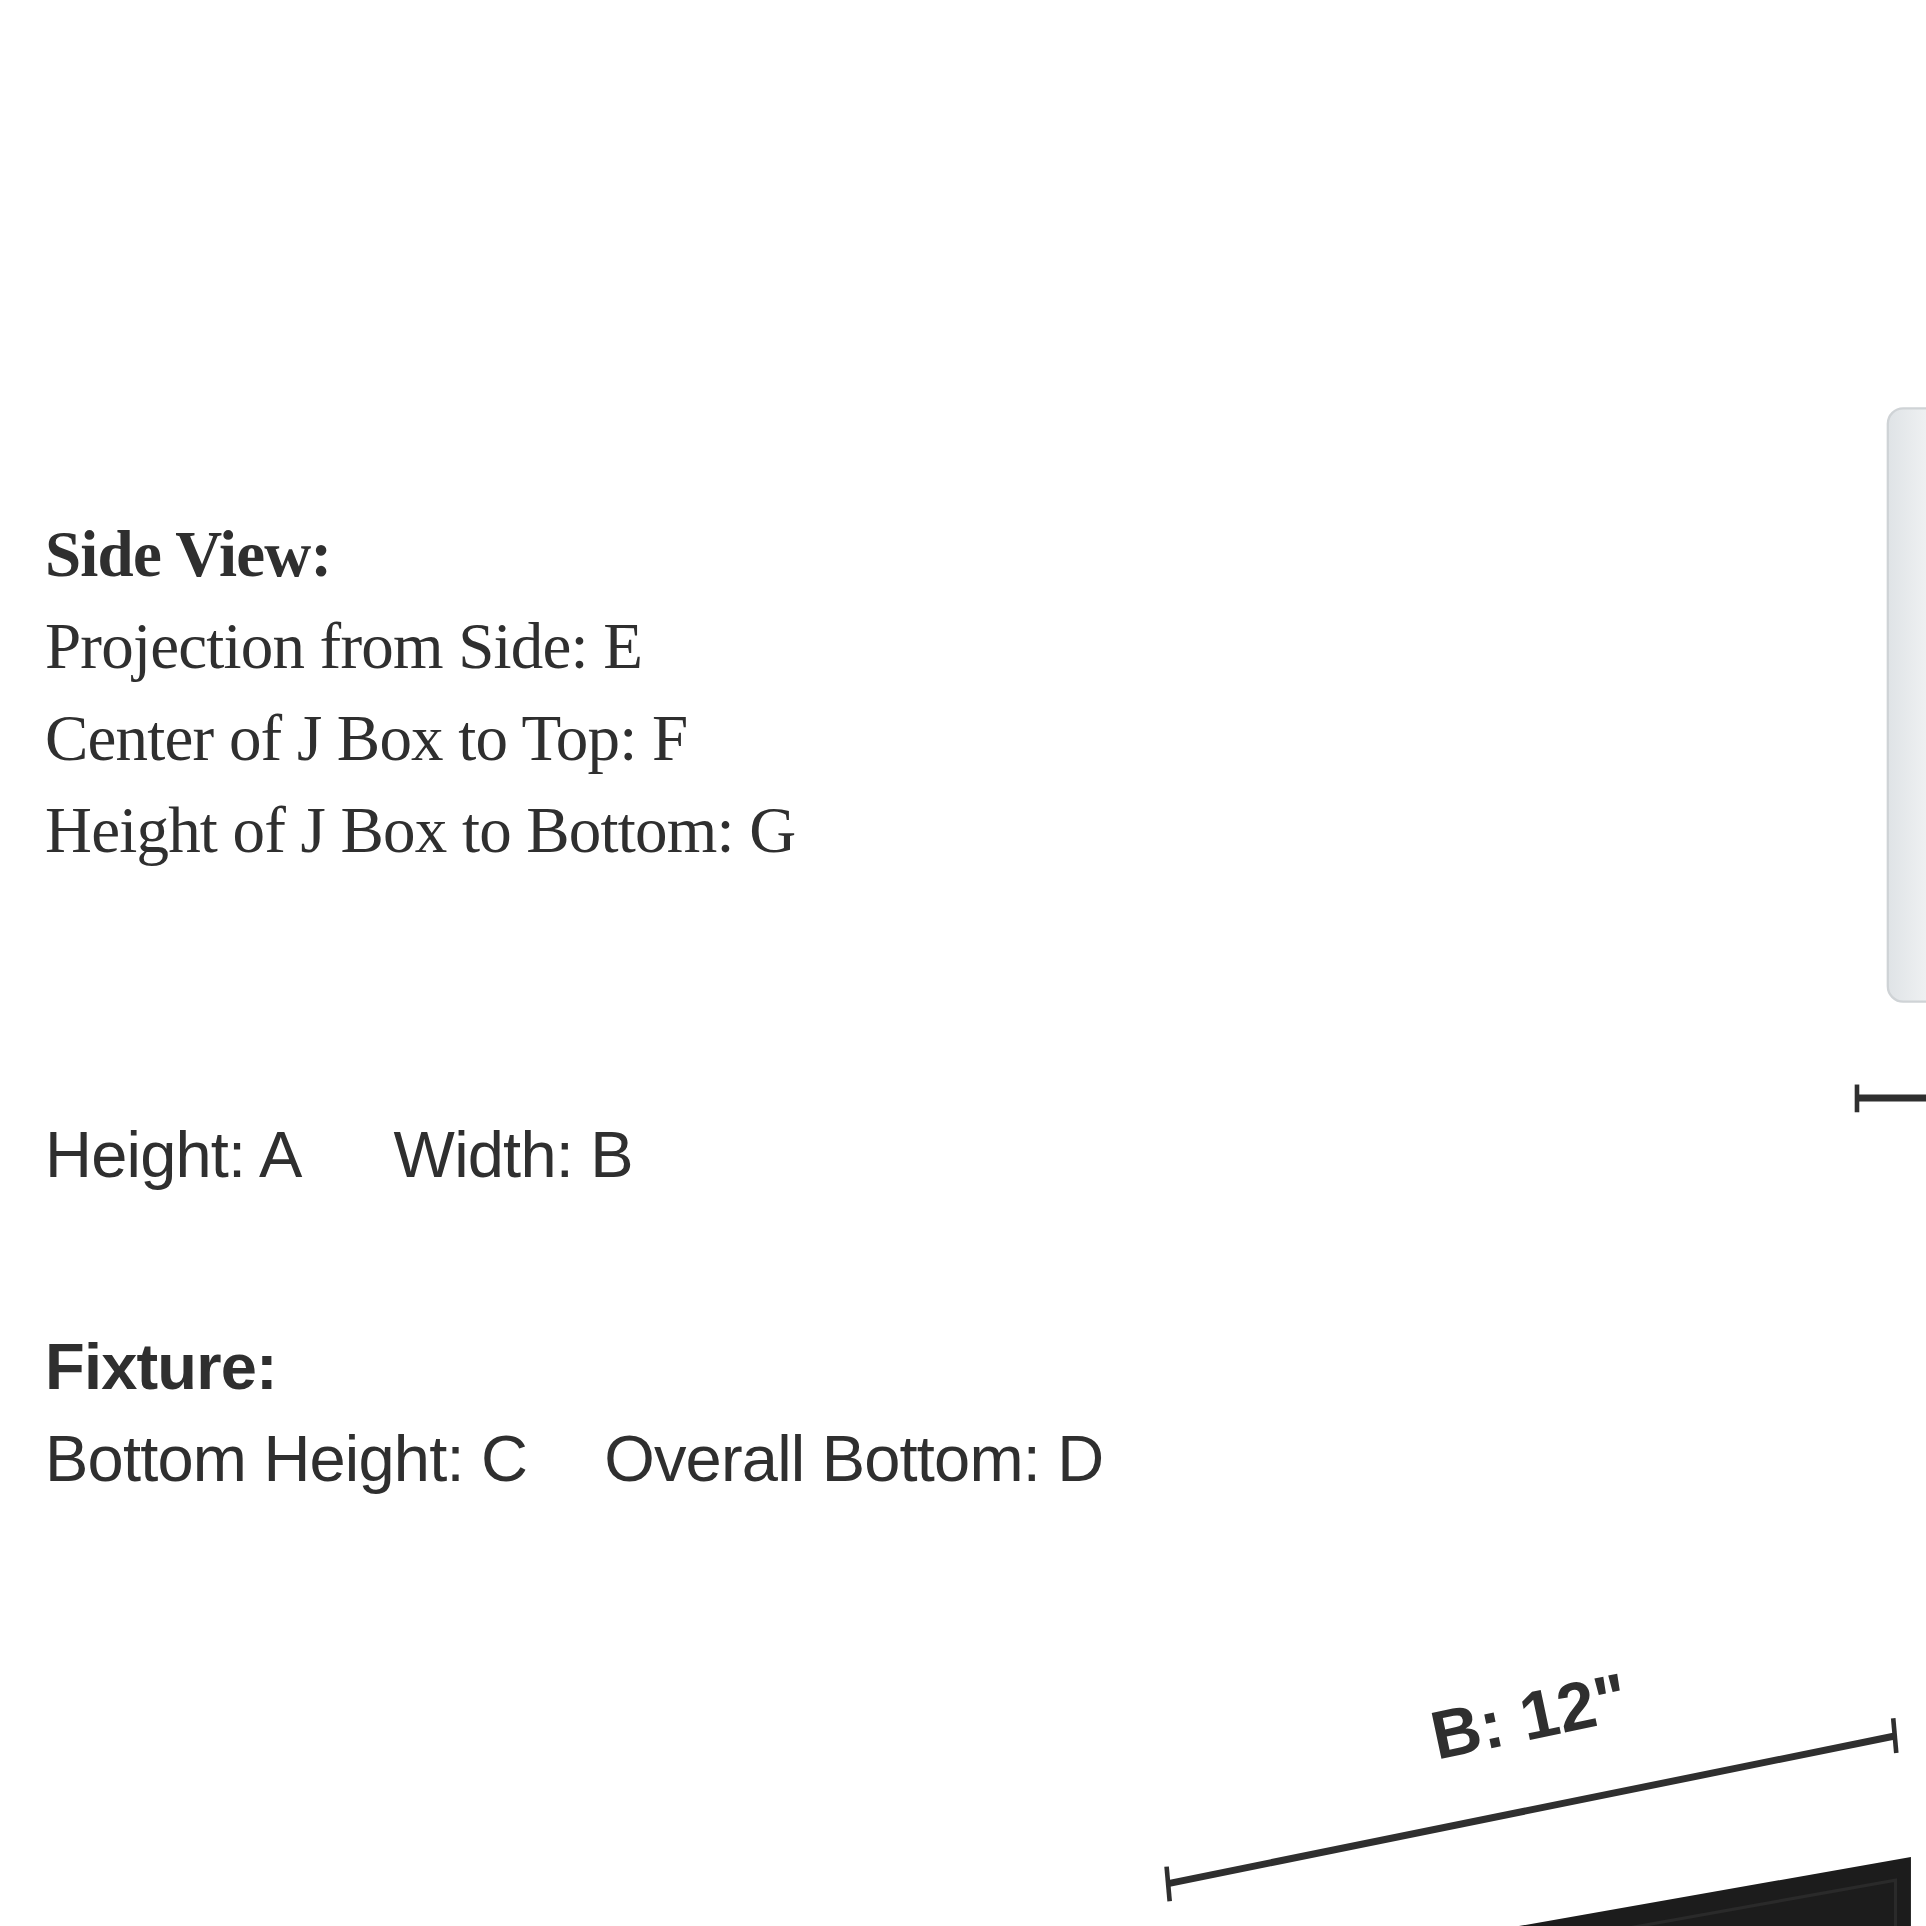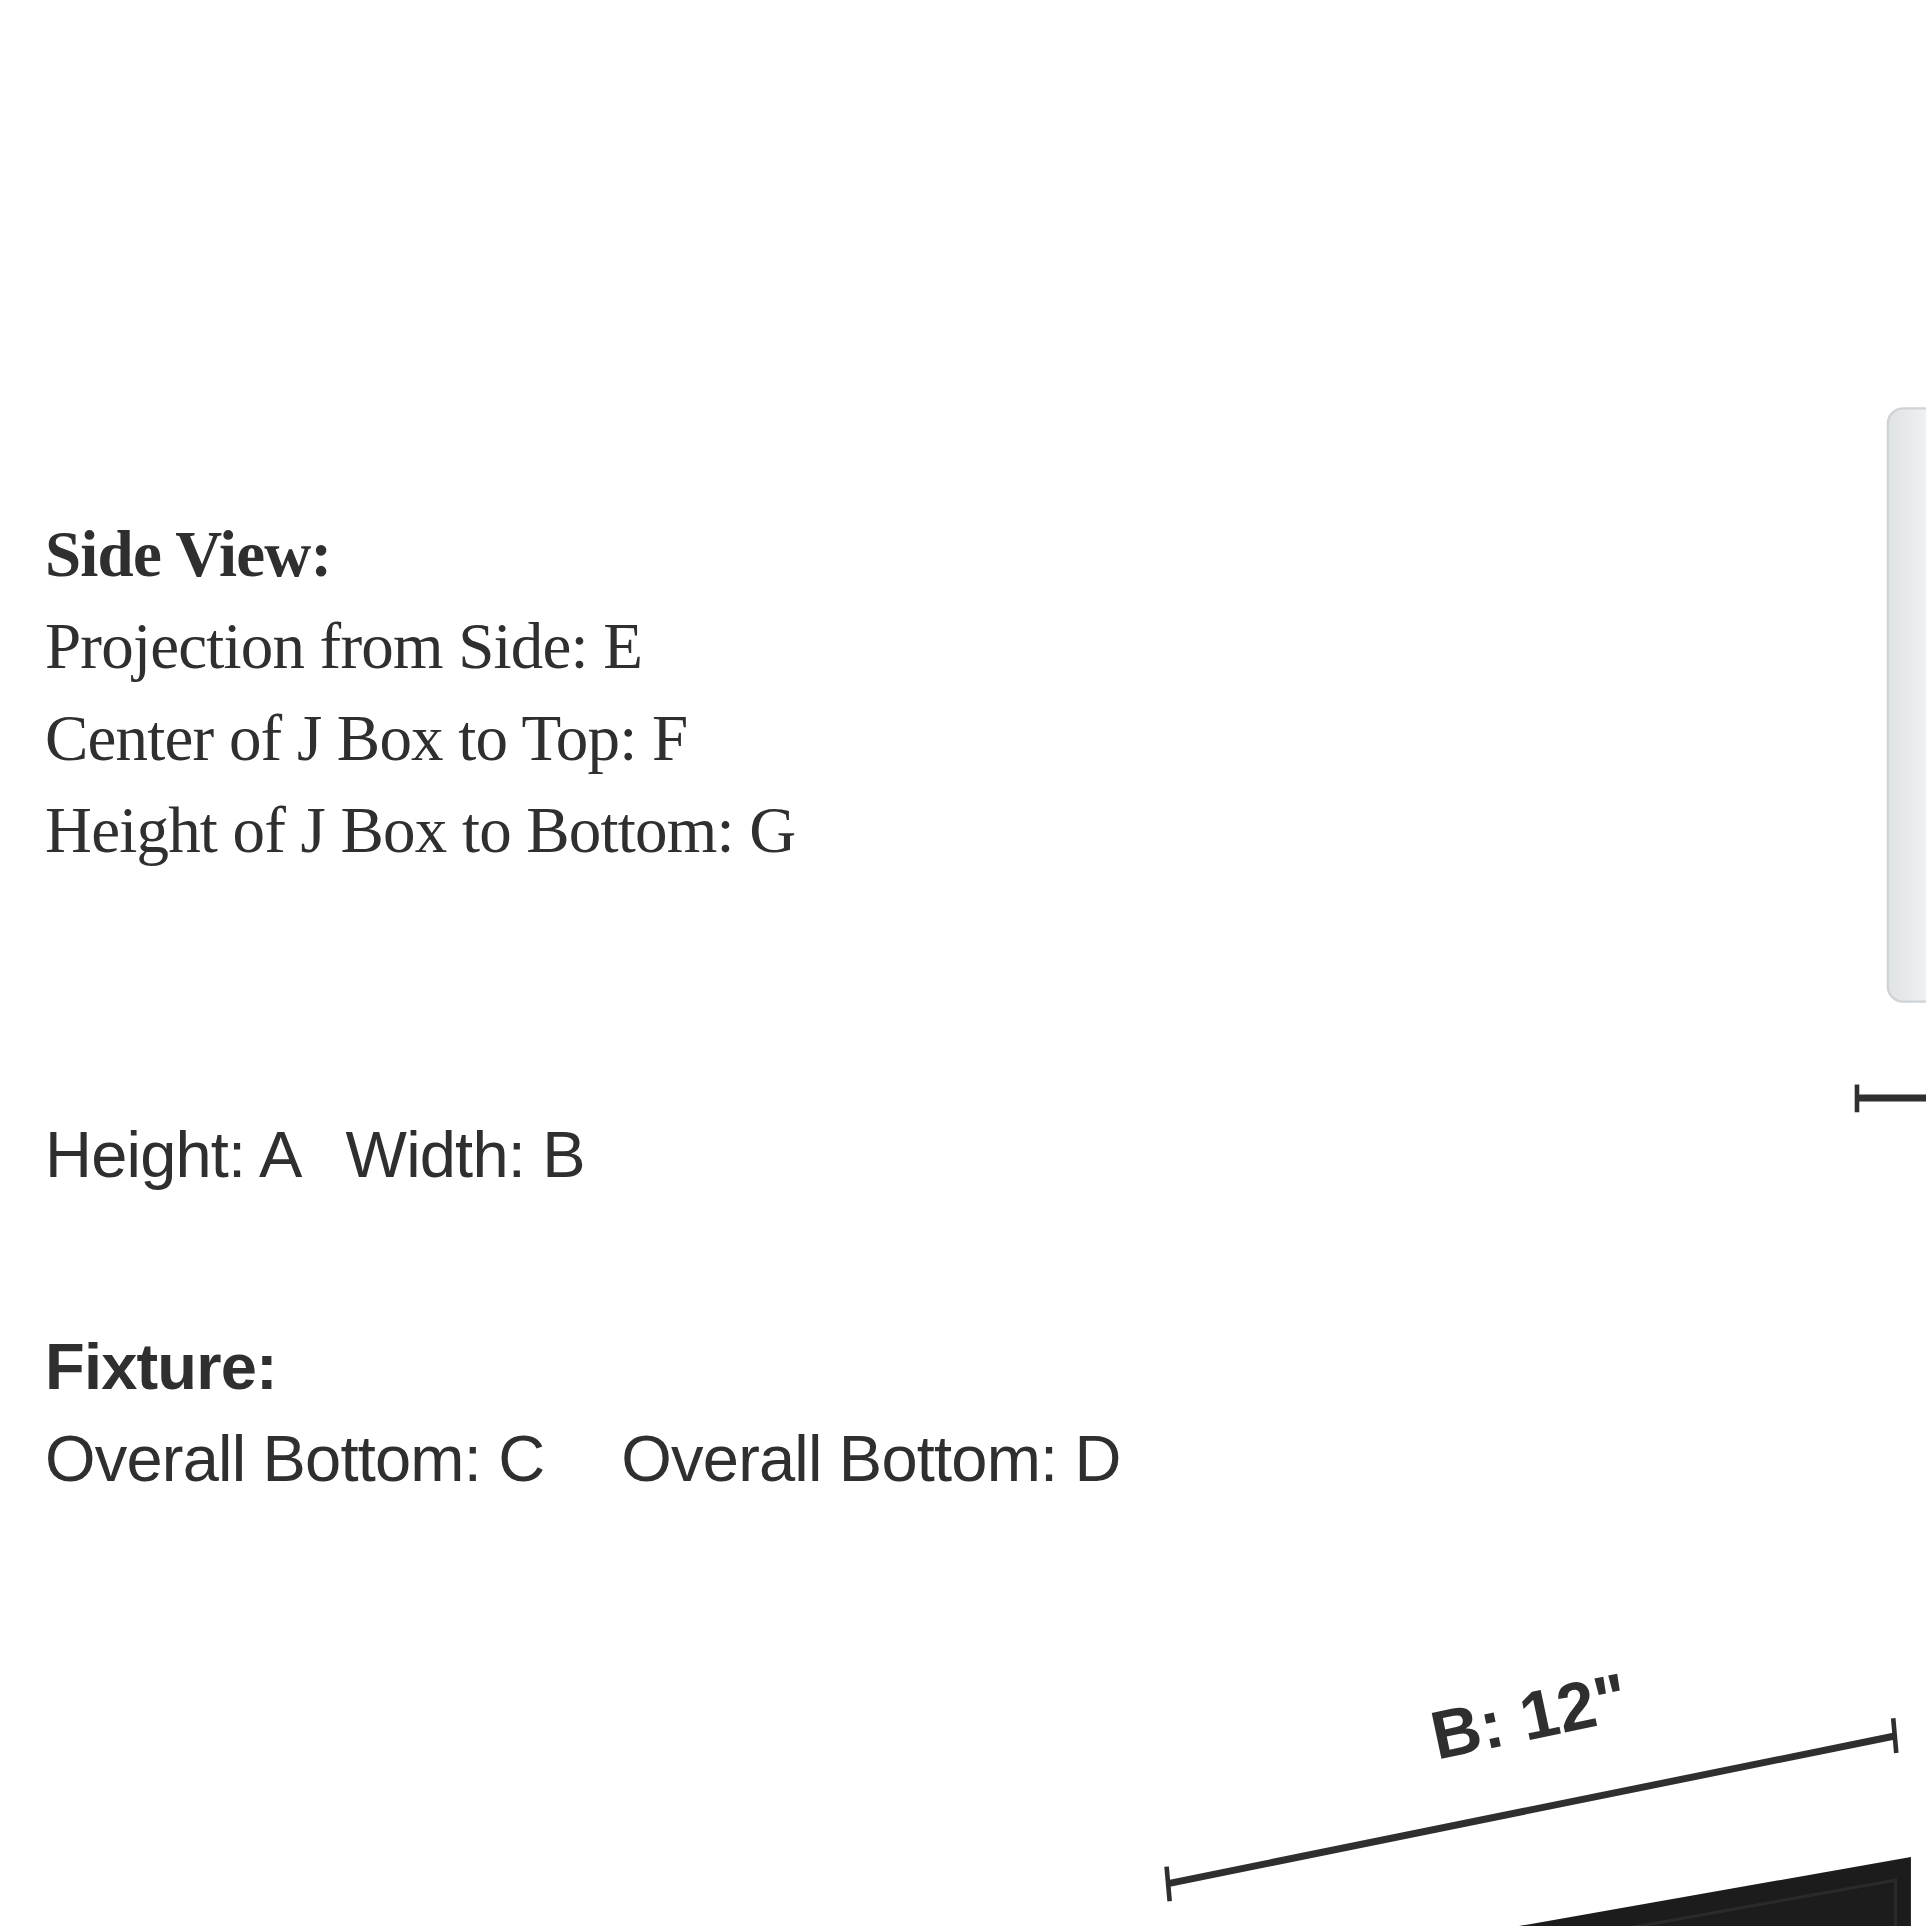--- a/index.html
+++ b/index.html
@@ -1,41 +1,41 @@
 <!DOCTYPE html>
 <html style="font-size:6.2px"><head>
 <meta charset="utf-8">
 <style>
   html, body { margin:0; padding:0; background:#ffffff; }
   body { width:2814px; height:2814px; position:relative; overflow:hidden;
          font-family:"Liberation Sans", "DejaVu Sans", sans-serif; color:#2f2f2f; }
   .legend { position:absolute; left:45px; }
   .legend .head { font-weight:bold; font-size:65px; line-height:92px; letter-spacing:-0.8px; }
   .legend .line { font-size:65px; line-height:92px; letter-spacing:-0.8px; white-space:pre; }
-  .legend .line span + span { margin-left:44px; }
+  .legend .line span + span { margin-left:92px; }
   .dimlabel { position:absolute; font-weight:bold; font-size:68px; line-height:1; color:#2f2f2f; white-space:nowrap; }
   svg.overlay { position:absolute; left:0; top:0; }
 </style>
 </head>
 <body>
 
 <div class="legend" style="top:508px;font-family:Liberation Serif, serif;">
   <div class="head">Side View:</div>
   <div class="line">Projection from Side: E</div>
   <div class="line">Center of J Box to Top: F</div>
   <div class="line">Height of J Box to Bottom: G</div>
 </div>
 
 <div class="legend" style="top:1109px;">
   <div class="line"><span>Height: A</span><span>Width: B</span></div>
 </div>
 
 <div class="legend" style="top:1321px;">
   <div class="head">Fixture:</div>
-  <div class="line"><span>Overall Bottom: C</span><span style="margin-left:77px">Overall Bottom: D</span></div>
+  <div class="line"><span>Bottom Height: C</span><span style="margin-left:77px">Overall Bottom: D</span></div>
 </div>
 
 <svg class="overlay" width="2814" height="2814" viewBox="0 0 7304 7304">
   <defs>
     <linearGradient id="glassG" x1="0" x2="1">
       <stop offset="0" stop-color="#dfe3e6"></stop>
       <stop offset="0.15" stop-color="#f7f8f9"></stop>
       <stop offset="0.85" stop-color="#f4f5f6"></stop>
       <stop offset="1" stop-color="#d8dcdf"></stop>
     </linearGradient>

